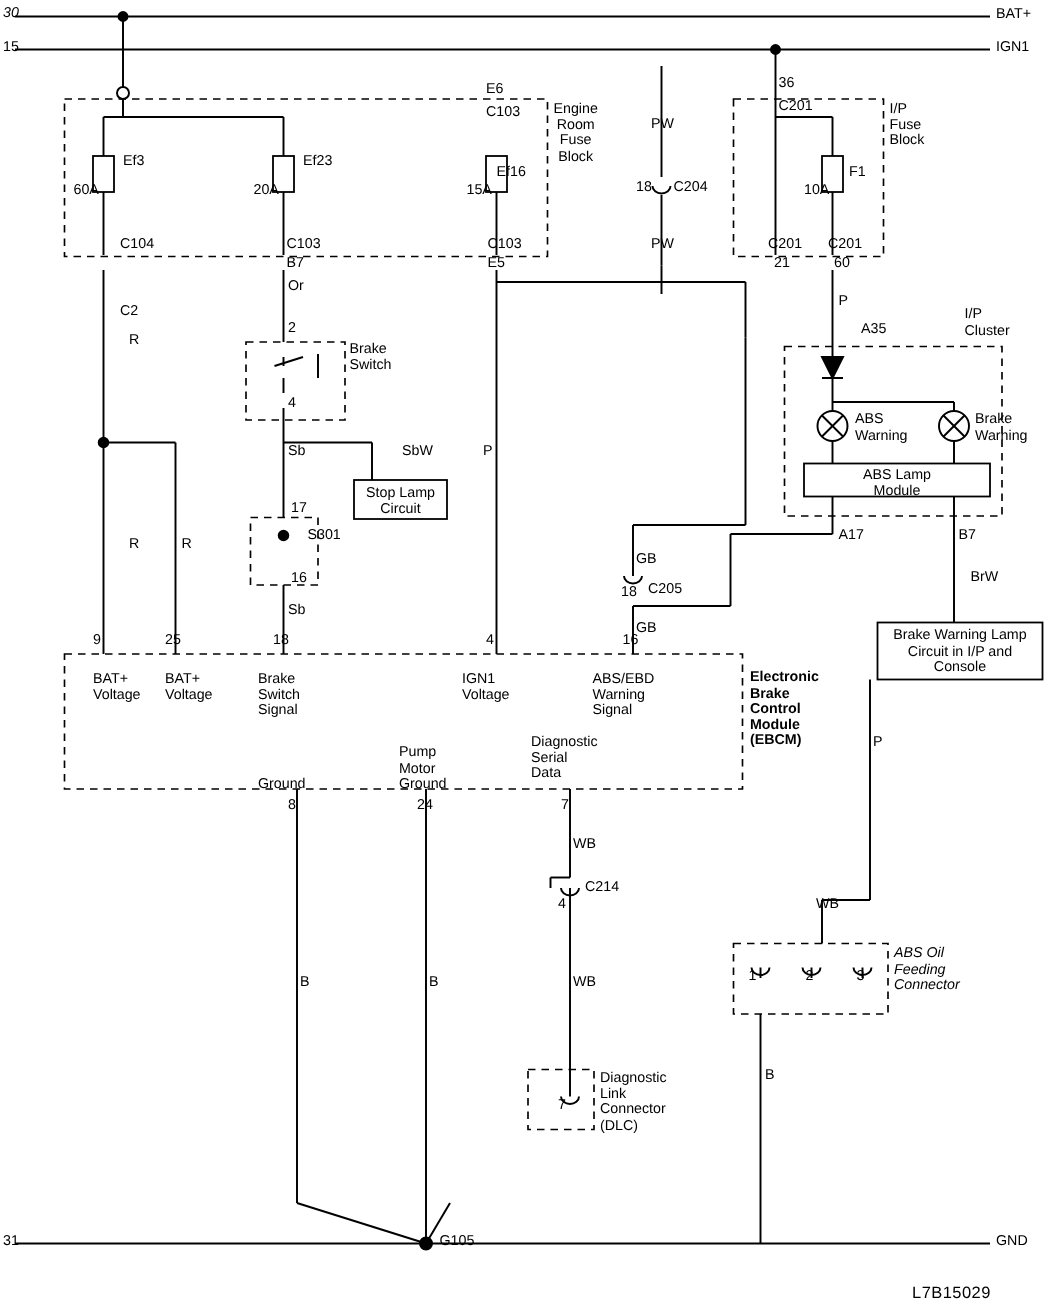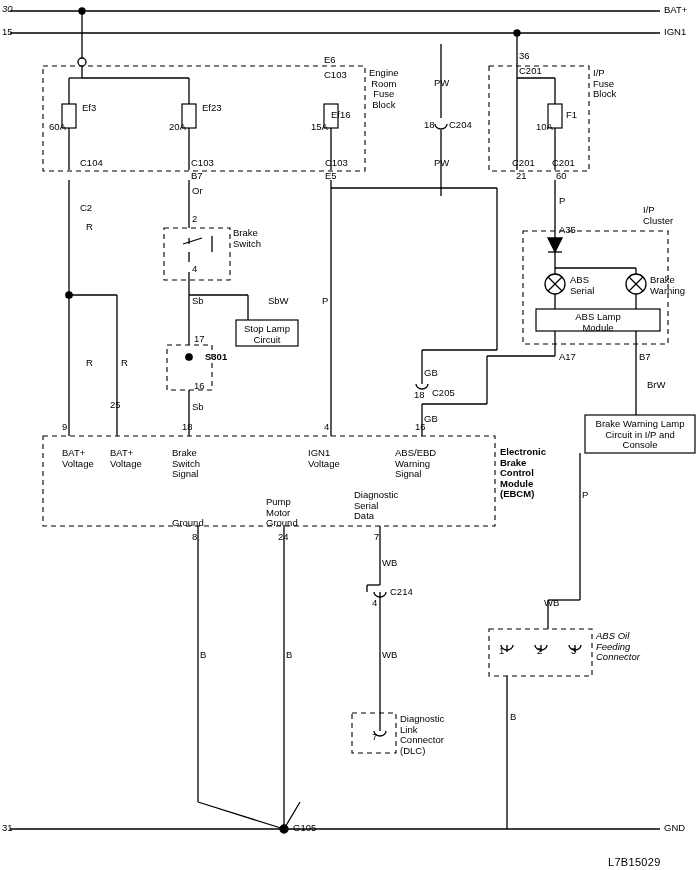--- a/index.html
+++ b/index.html
@@ -221,21 +221,21 @@
 <div class="lbl" style="left:512px;top:158px;">C201</div>
 <div class="lbl" style="left:516px;top:171px;">21</div>
 <div class="lbl" style="left:552px;top:158px;">C201</div>
 <div class="lbl" style="left:556px;top:171px;">60</div>
 <div class="lbl" style="left:414px;top:390px;">18</div>
 <div class="lbl" style="left:432px;top:388px;">C205</div>
 <div class="lbl" style="left:372px;top:598px;">4</div>
 <div class="lbl" style="left:390px;top:587px;">C214</div>
 <div class="lbl" style="left:194px;top:334px;">17</div>
 <div class="lbl" style="left:194px;top:381px;">16</div>
-<div class="lbl" style="left:205px;top:352px;font-weight:bold;">S301</div>
+<div class="lbl" style="left:205px;top:352px;">S301</div>
 <div class="lbl" style="left:293px;top:823px;">G105</div>
 
 <div class="lbl" style="left:434px;top:78px;">PW</div>
 <div class="lbl" style="left:434px;top:158px;">PW</div>
 <div class="lbl" style="left:559px;top:196px;">P</div>
 <div class="lbl" style="left:192px;top:186px;">Or</div>
 <div class="lbl" style="left:86px;top:222px;">R</div>
 <div class="lbl" style="left:86px;top:358px;">R</div>
 <div class="lbl" style="left:121px;top:358px;">R</div>
 <div class="lbl" style="left:192px;top:296px;">Sb</div>
@@ -248,50 +248,50 @@
 <div class="lbl" style="left:582px;top:490px;">P</div>
 <div class="lbl" style="left:382px;top:558px;">WB</div>
 <div class="lbl" style="left:382px;top:650px;">WB</div>
 <div class="lbl" style="left:544px;top:598px;">WB</div>
 <div class="lbl" style="left:200px;top:650px;">B</div>
 <div class="lbl" style="left:286px;top:650px;">B</div>
 <div class="lbl" style="left:510px;top:712px;">B</div>
 
 <div class="lbl" style="left:192px;top:214px;">2</div>
 <div class="lbl" style="left:192px;top:264px;">4</div>
-<div class="lbl" style="left:559px;top:215px;margin-top:10px;">A35</div>
+<div class="lbl" style="left:574px;top:215px;">A35</div>
 <div class="lbl" style="left:559px;top:352px;">A17</div>
 <div class="lbl" style="left:639px;top:352px;">B7</div>
 
 <div class="lbl" style="left:233px;top:228px;">Brake
 Switch</div>
 <div class="lbl c" style="left:238px;top:324px;width:58px;">Stop Lamp
 Circuit</div>
 
 <div class="lbl" style="left:570px;top:275px;">ABS
-Serial</div>
+Warning</div>
 <div class="lbl" style="left:650px;top:275px;">Brake
 Warning</div>
 <div class="lbl c" style="left:540px;top:312px;width:116px;">ABS Lamp
 Module</div>
 <div class="lbl c" style="left:587px;top:419px;width:106px;">Brake Warning Lamp
 Circuit in I/P and
 Console</div>
 <div class="lbl" style="left:596px;top:631px;font-style:italic;">ABS Oil
 Feeding
 Connector</div>
 <div class="lbl" style="left:400px;top:714px;">Diagnostic
 Link
 Connector
 (DLC)</div>
 
 <div class="lbl" style="left:62px;top:422px;">9</div>
 <div class="lbl" style="left:62px;top:448px;">BAT+
 Voltage</div>
-<div class="lbl" style="left:110px;top:400px;">25</div>
+<div class="lbl" style="left:110px;top:422px;">25</div>
 <div class="lbl" style="left:110px;top:448px;">BAT+
 Voltage</div>
 <div class="lbl" style="left:182px;top:422px;">18</div>
 <div class="lbl" style="left:172px;top:448px;">Brake
 Switch
 Signal</div>
 <div class="lbl" style="left:324px;top:422px;">4</div>
 <div class="lbl" style="left:308px;top:448px;">IGN1
 Voltage</div>
 <div class="lbl" style="left:415px;top:422px;">16</div>

